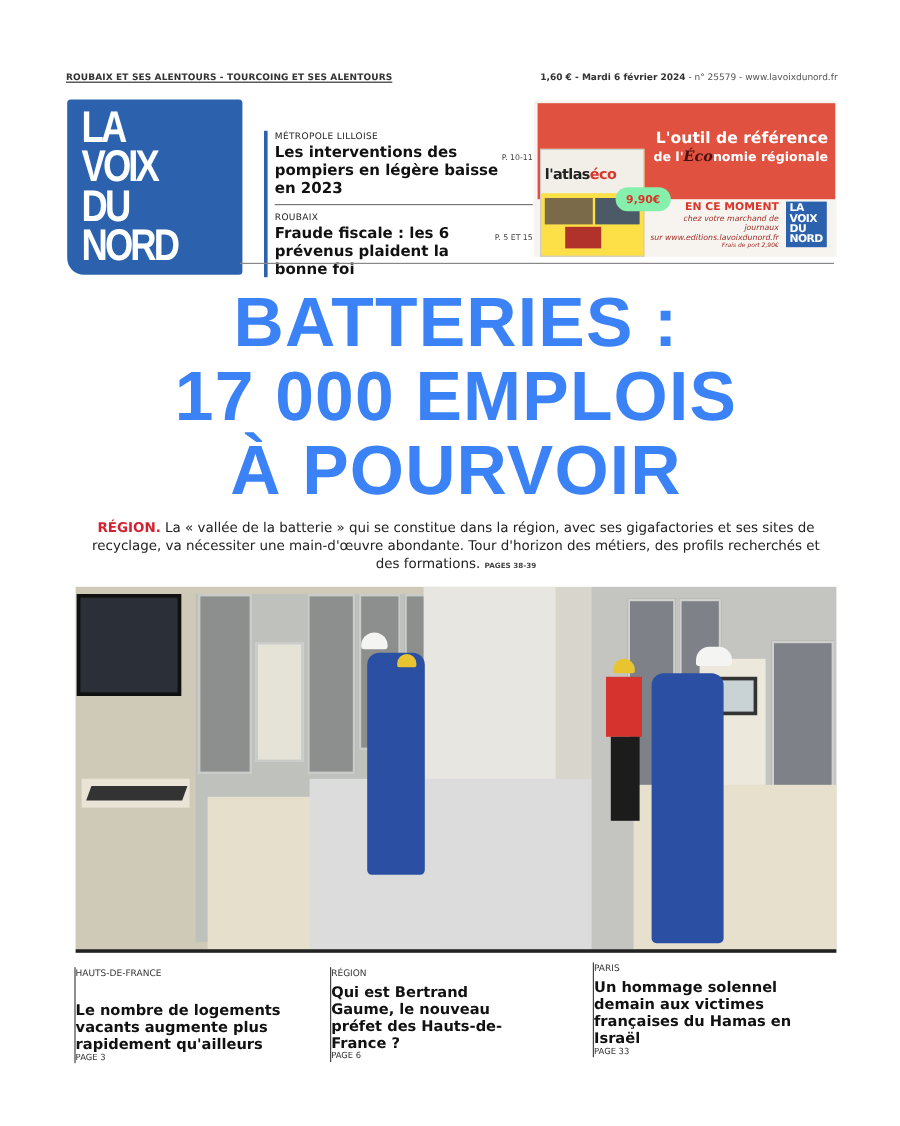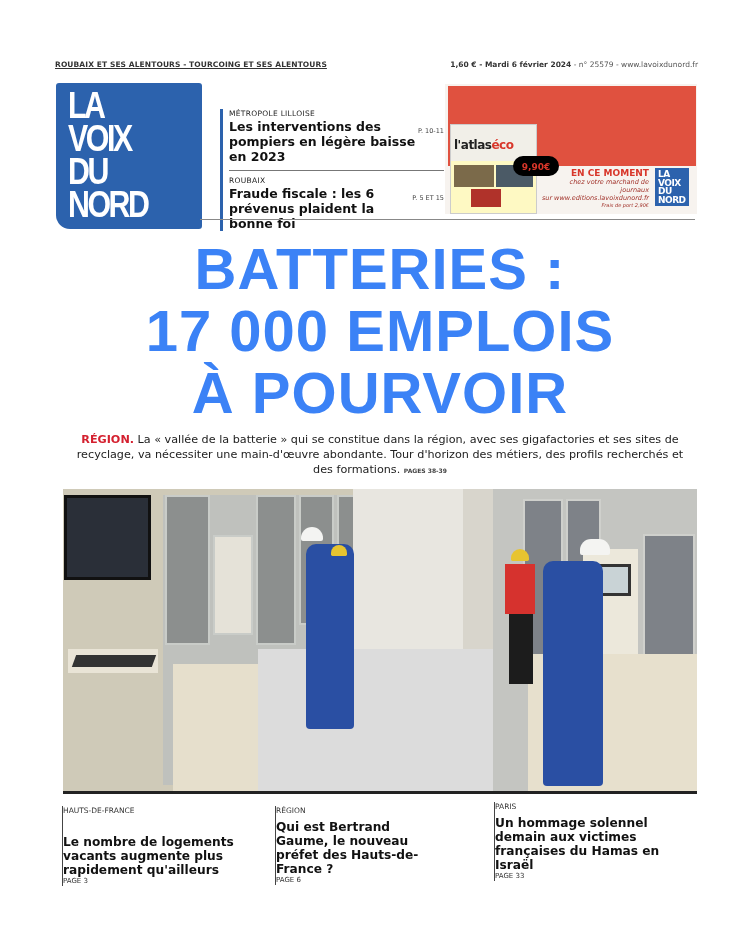--- a/index.html
+++ b/index.html
@@ -11,28 +11,28 @@
   .logo{position:absolute;left:56px;top:83px;width:146px;height:146px;background:#2c62ad;border-radius:3px 3px 3px 14px;}
   .logo .lt{position:absolute;left:12px;top:6px;color:#fff;font-family:"Liberation Sans",sans-serif;font-weight:bold;font-size:37px;line-height:33px;letter-spacing:-3px;transform:scaleX(0.82);transform-origin:left top;}
   .teasers{position:absolute;left:220px;top:109px;width:215px;border-left:3px solid #2c62ad;padding-left:6px;}
   .teaser .kicker{font-size:7.5px;color:#222;letter-spacing:0.3px;line-height:10px;}
   .teaser .title{font-size:12.5px;font-weight:bold;line-height:15px;color:#111;}
   .teaser .page{font-size:6.5px;color:#444;font-weight:normal;float:right;margin-top:5px;}
   .teaser-sep{height:1px;background:#777;margin:6px 0 5px 0;}
   .hr-head{position:absolute;left:200px;top:219px;width:495px;height:1px;background:#888;}
   .ad{position:absolute;left:445px;top:84px;width:252px;height:130px;background:#f7f3ef;}
   .ad .red{position:absolute;left:3px;top:2px;width:248px;height:80px;background:#e0513f;}
-  .ad .mag{position:absolute;left:5px;top:40px;width:85px;height:88px;background:#fef9c3;border:1px solid #ccc;}
+  .ad .mag{position:absolute;left:5px;top:40px;width:85px;height:88px;background:#fde047;border:1px solid #ccc;}
   .ad .mag .mtop{position:absolute;left:0;top:0;width:85px;height:36px;background:#f1efe8;}
   .ad .mag .mtitle{position:absolute;left:3px;top:13px;font-size:12px;font-weight:bold;color:#222;letter-spacing:-0.5px;}
   .ad .mag .mtitle .eco{color:#d8362a;}
   .ad .mag .p1{position:absolute;left:3px;top:40px;width:40px;height:22px;background:#7b6a4a;}
   .ad .mag .p2{position:absolute;left:45px;top:40px;width:37px;height:22px;background:#4b5a66;}
   .ad .mag .p3{position:absolute;left:20px;top:64px;width:30px;height:18px;background:#b0322a;}
-  .ad .price{position:absolute;left:68px;top:72px;width:46px;height:20px;background:#000000;border-radius:10px;text-align:center;font-size:9px;font-weight:bold;color:#d8362a;line-height:22px;}
+  .ad .price{position:absolute;left:68px;top:72px;width:46px;height:20px;background:#86efac;border-radius:10px;text-align:center;font-size:9px;font-weight:bold;color:#d8362a;line-height:22px;}
   .ad .slogan{position:absolute;left:95px;top:24px;width:150px;text-align:right;color:#fff;font-weight:bold;font-size:13px;line-height:15px;}
   .ad .slogan .l2{font-size:10.5px;}
   .ad .slogan .eco{font-family:"DejaVu Serif",serif;font-style:italic;color:#4a1010;font-size:12px;}
   .ad .cta{position:absolute;left:96px;top:84px;width:108px;text-align:right;}
   .ad .cta .h{font-size:9px;font-weight:bold;color:#d8362a;line-height:10px;}
   .ad .cta .s{font-size:6.5px;font-style:italic;color:#a03028;line-height:8px;}
   .ad .cta .f{font-size:5px;font-style:italic;color:#a03028;line-height:7px;}
   .ad .minilogo{position:absolute;left:210px;top:84px;width:34px;height:38px;background:#2c62ad;color:#fff;font-weight:bold;font-size:9px;line-height:8.5px;padding:2px 0 0 3px;box-sizing:border-box;letter-spacing:-0.5px;}
   .headline{position:absolute;left:60px;top:238px;width:640px;text-align:center;font-family:"Liberation Sans",sans-serif;font-weight:bold;font-size:58px;line-height:62px;color:#3b82f6;letter-spacing:1px;}
   .headline .line{display:block;white-space:nowrap;}
@@ -100,20 +100,24 @@
 <div class="ad">
   <div class="red"></div>
   <div class="mag">
     <div class="mtop"></div>
     <div class="mtitle"><span>l'atlas</span><span class="eco">éco</span></div>
     <div class="p1"></div>
     <div class="p2"></div>
     <div class="p3"></div>
   </div>
   <div class="price">9,90€</div>
+  <div class="slogan">
+    <div>L'outil de référence</div>
+    <div class="l2"><span>de l'</span><span class="eco">Éco</span><span>nomie régionale</span></div>
+  </div>
   <div class="cta">
     <div class="h">EN CE MOMENT</div>
     <div class="s">chez votre marchand de journaux</div>
     <div class="s">sur www.editions.lavoixdunord.fr</div>
     <div class="f">Frais de port 2,90€</div>
   </div>
   <div class="minilogo">
     <div>LA</div>
     <div>VOIX</div>
     <div>DU</div>

